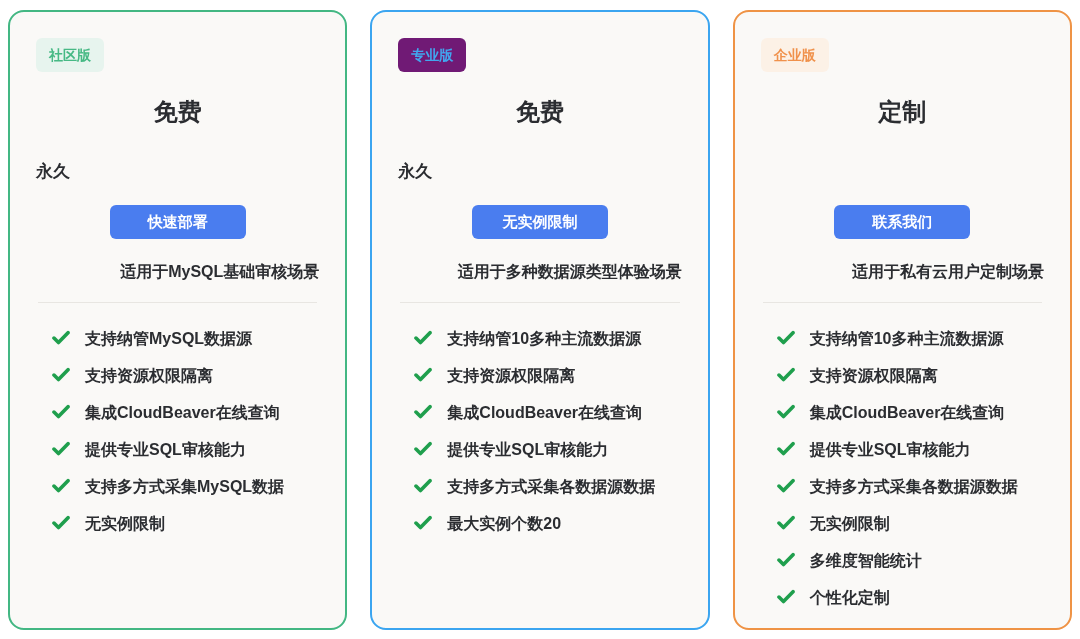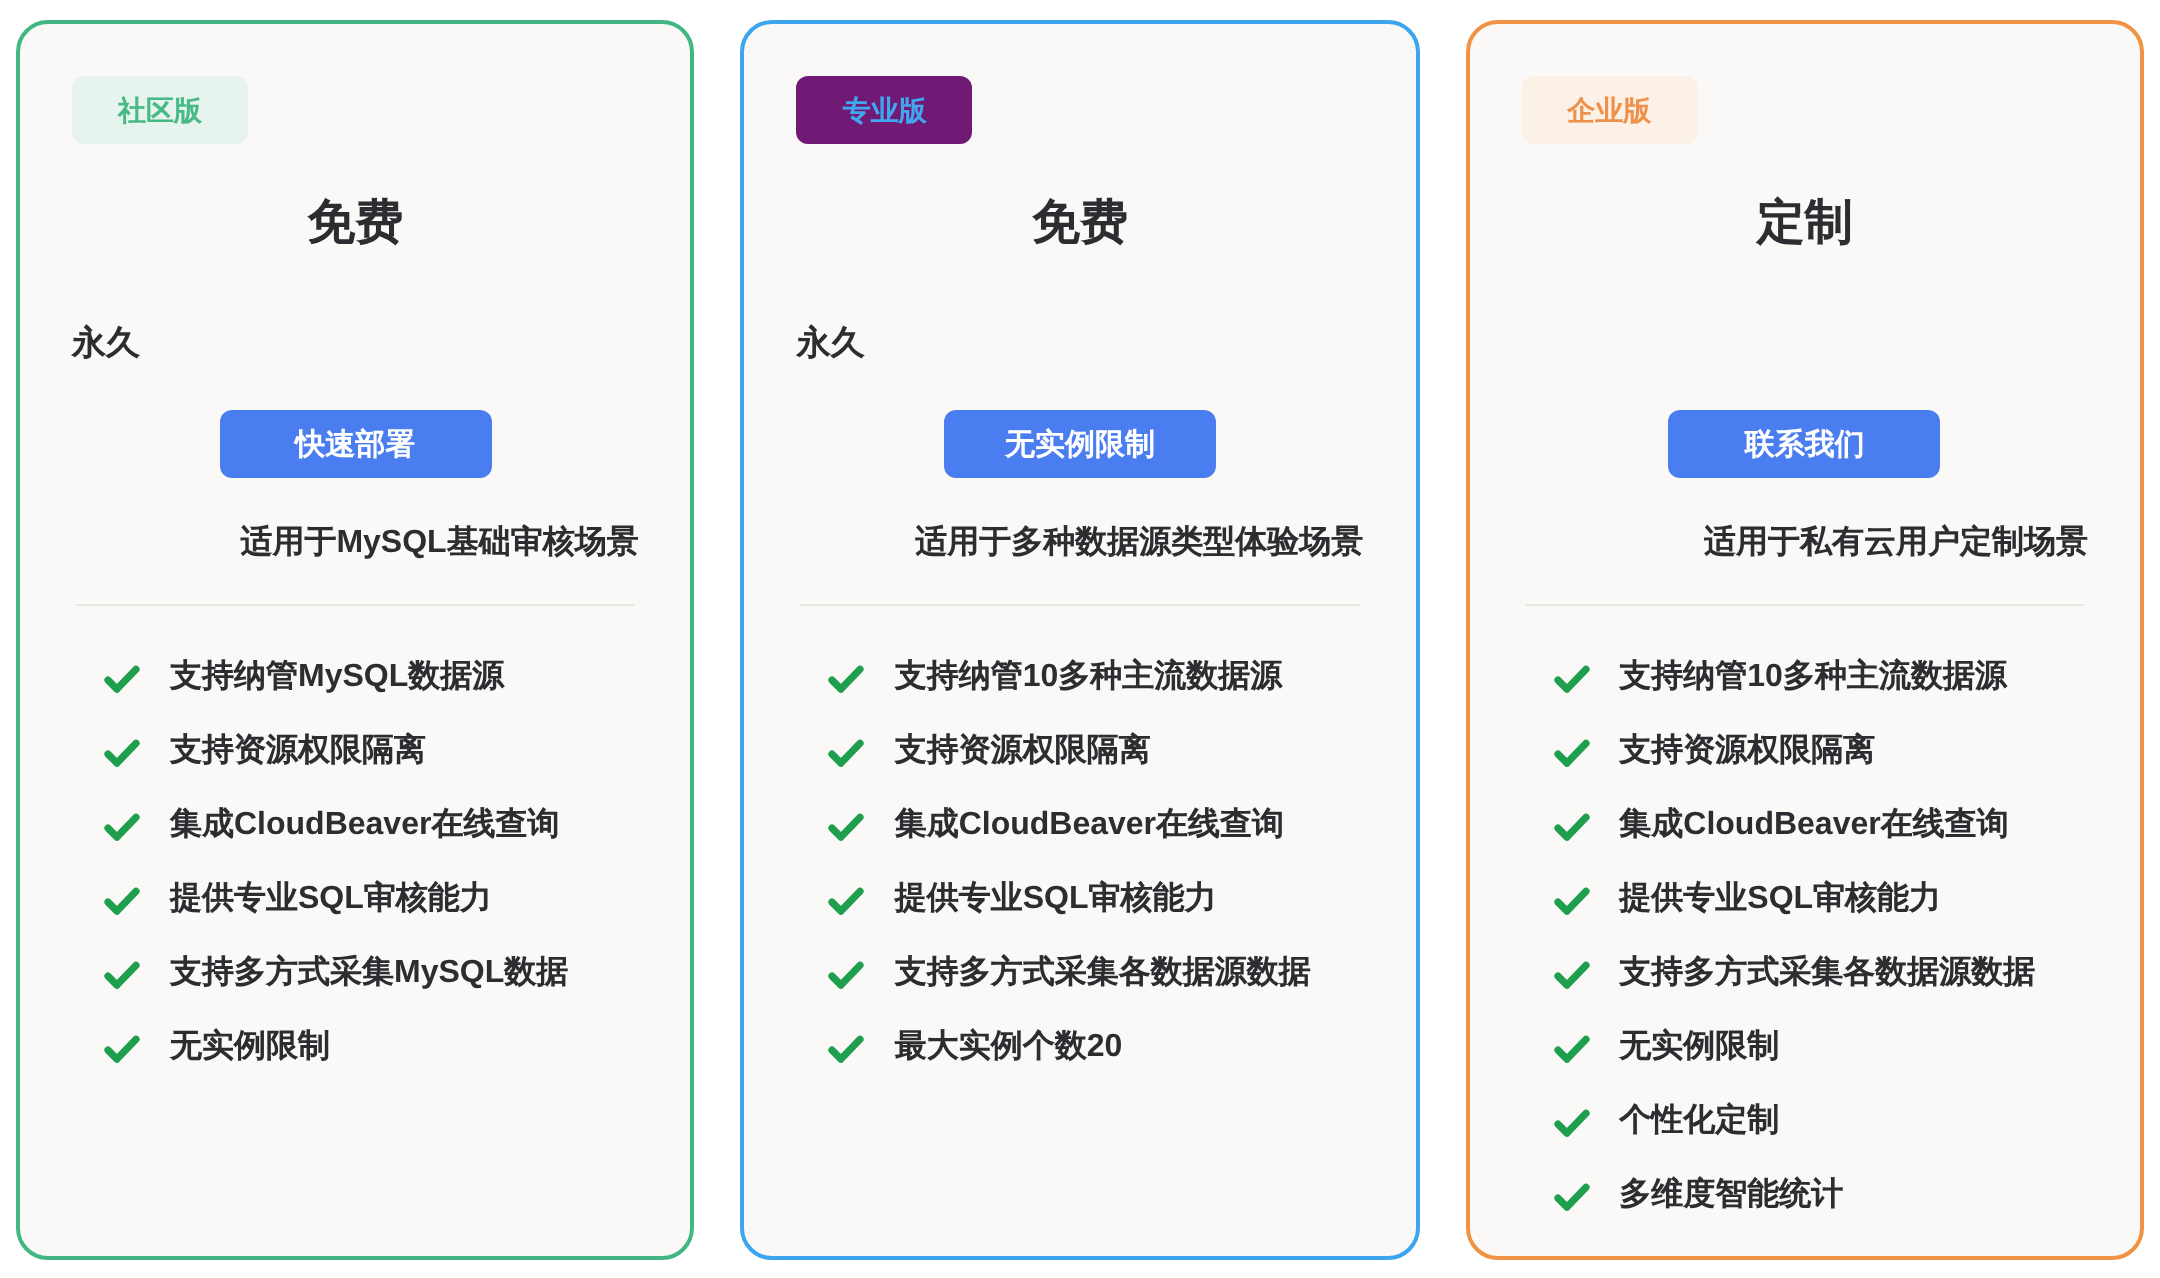--- a/index.html
+++ b/index.html
@@ -24,21 +24,21 @@
     border-radius: 16px;
     padding: 26px 26px 20px 26px;
     height: 620px;
     overflow: hidden;
   }
   .badge {
     display: inline-block;
     font-size: 14px;
     font-weight: 600;
     line-height: 1;
-    padding: 10px 23px;
+    padding: 10px 13px;
     border-radius: 6px;
   }
   .card-title {
     margin-top: 26px;
     text-align: center;
     font-size: 24px;
     font-weight: 700;
     line-height: 32px;
     color: #2b2d31;
     font-family: Liberation Mono, monospace;
@@ -81,21 +81,21 @@
     border-top: 1px solid #e8e6e2;
     height: 0;
   }
   .features {
     list-style: none;
     margin-top: 27px;
     padding-left: 16px;
   }
   .feature {
     display: flex;
-    align-items: flex-end;
+    align-items: flex-start;
     gap: 15px;
     margin-bottom: 20px;
     font-size: 16px;
     font-weight: 600;
     line-height: 17px;
     color: #2b2d31;
     white-space: nowrap;
   }
   .check { display: inline-flex; flex: 0 0 auto; }
 </style>
@@ -293,27 +293,27 @@
     </span>
     <span class="feature-text">无实例限制</span>
   </li>
 
   <li class="feature">
     <span class="check">
       <svg width="18" height="15" viewBox="0 0 20 16" aria-hidden="true">
         <path d="M2.2 8.6 L7.2 13.6 L17.8 2.6" fill="none" stroke="#1f9f4d" stroke-width="4" stroke-linecap="round" stroke-linejoin="round"></path>
       </svg>
     </span>
+    <span class="feature-text">多维度智能统计</span>
+  </li>
+
+  <li class="feature">
+    <span class="check">
+      <svg width="18" height="15" viewBox="0 0 20 16" aria-hidden="true">
+        <path d="M2.2 8.6 L7.2 13.6 L17.8 2.6" fill="none" stroke="#1f9f4d" stroke-width="4" stroke-linecap="round" stroke-linejoin="round"></path>
+      </svg>
+    </span>
     <span class="feature-text">个性化定制</span>
-  </li>
-
-  <li class="feature">
-    <span class="check">
-      <svg width="18" height="15" viewBox="0 0 20 16" aria-hidden="true">
-        <path d="M2.2 8.6 L7.2 13.6 L17.8 2.6" fill="none" stroke="#1f9f4d" stroke-width="4" stroke-linecap="round" stroke-linejoin="round"></path>
-      </svg>
-    </span>
-    <span class="feature-text">多维度智能统计</span>
   </li>
 </ul>
   </section>
 
 </div>
 
 </body></html>

